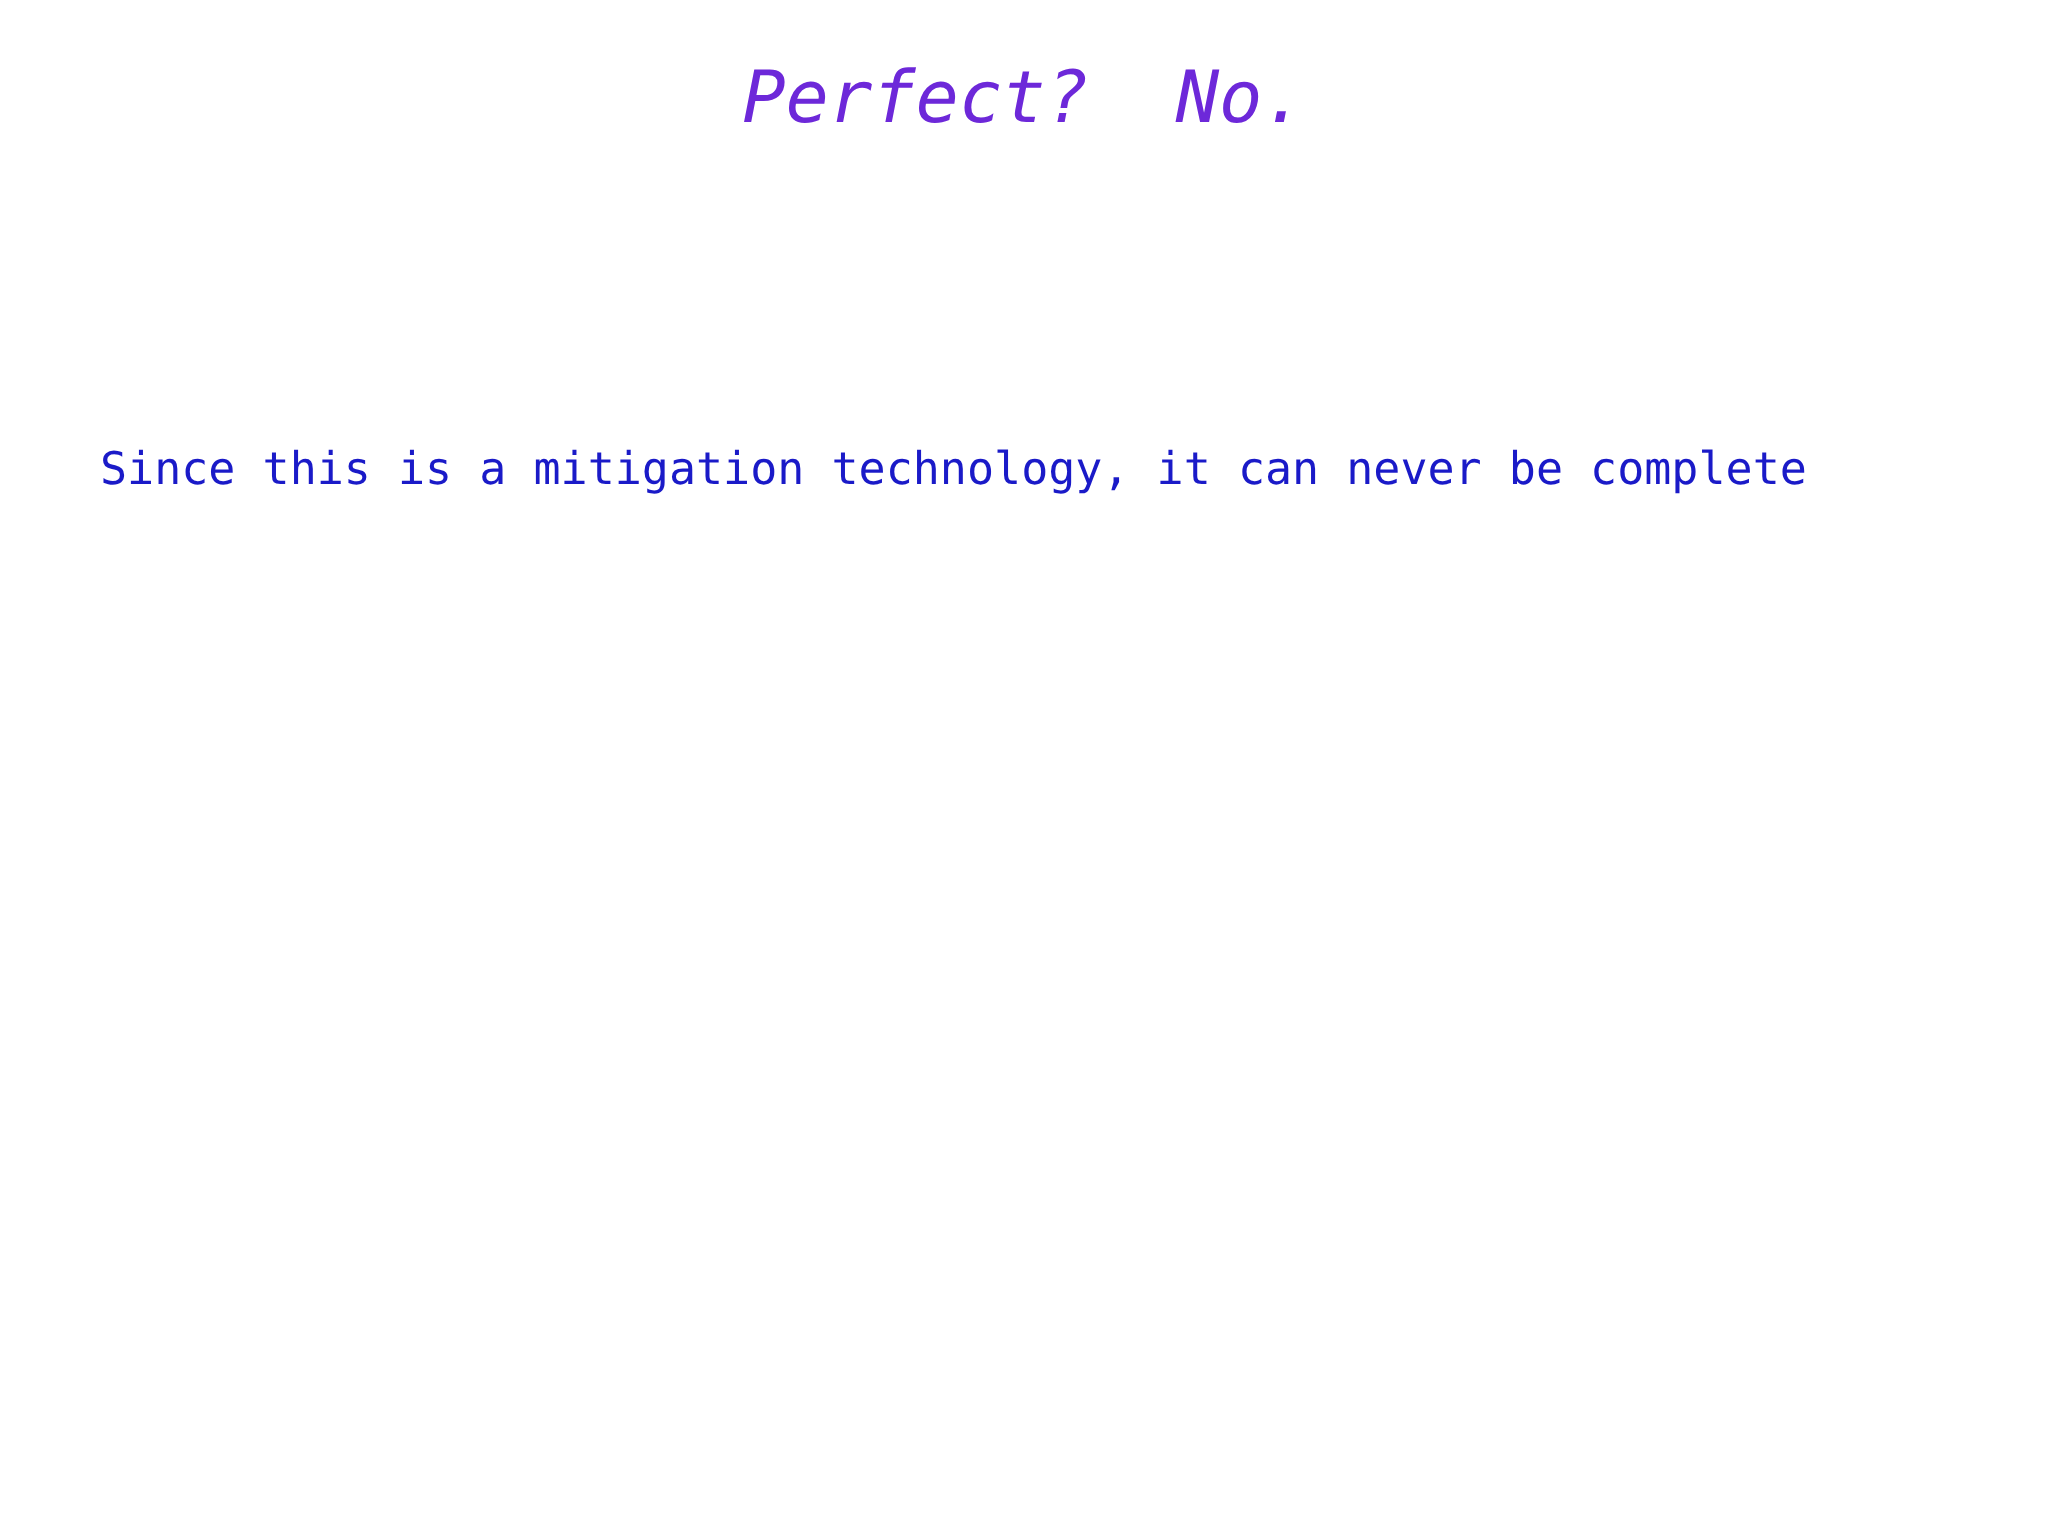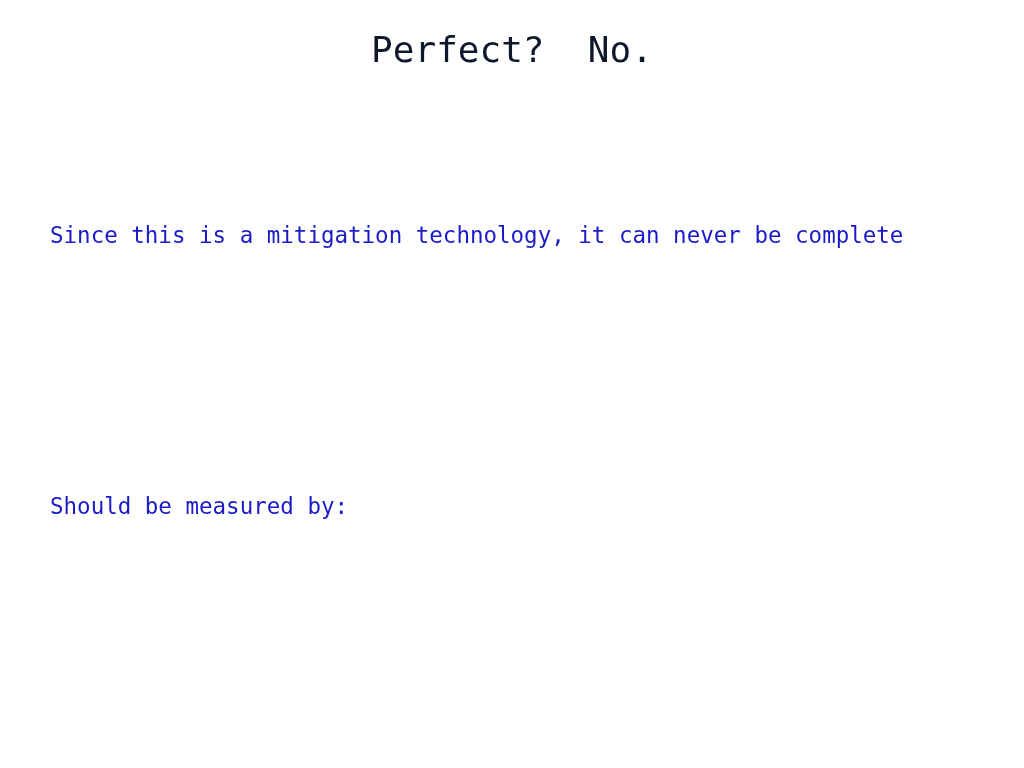--- a/index.html
+++ b/index.html
@@ -65,29 +65,28 @@
     margin: 0;
     padding: 0;
     list-style: none;
   }
 </style>
 </head>
 <body>
 
 <div id="slide" style="background: rgb(255, 255, 255);">
 
-  <div id="slide-title" style="color: #0f172a;">Perfect?  No.</div>
+  <div id="slide-title" style="color: #6d28d9; font-style: italic;">Perfect?  No.</div>
 
   <div id="slide-body" style="color: rgb(26, 26, 200);">
 
     <div class="para">Since this is a mitigation technology, it can never be complete</div>
 
     <div class="blank"></div>
 
-    <div class="para">Should be measured by:</div>
 
     <div class="blank"></div>
 
     <div class="list">
 
       
 
       
 
       

